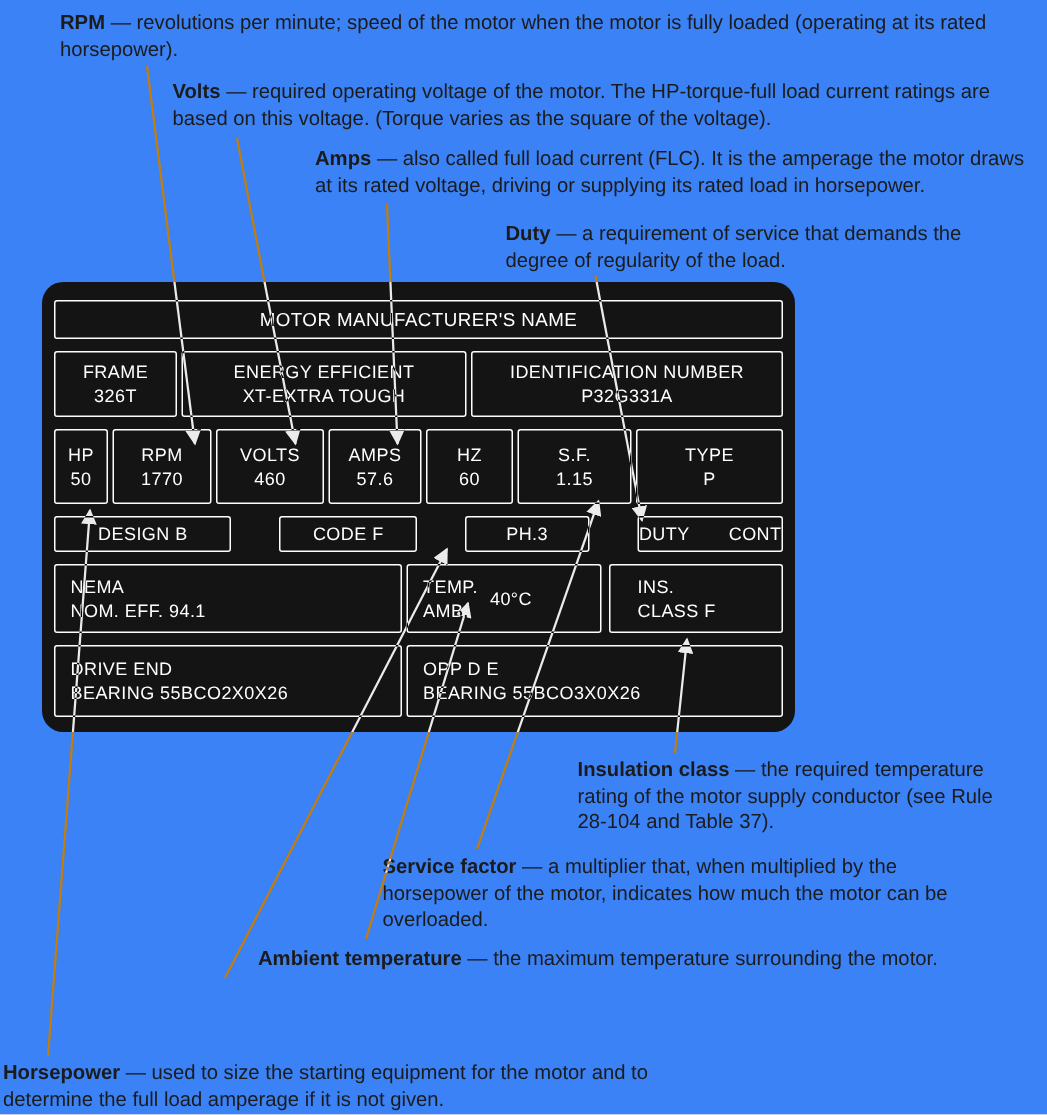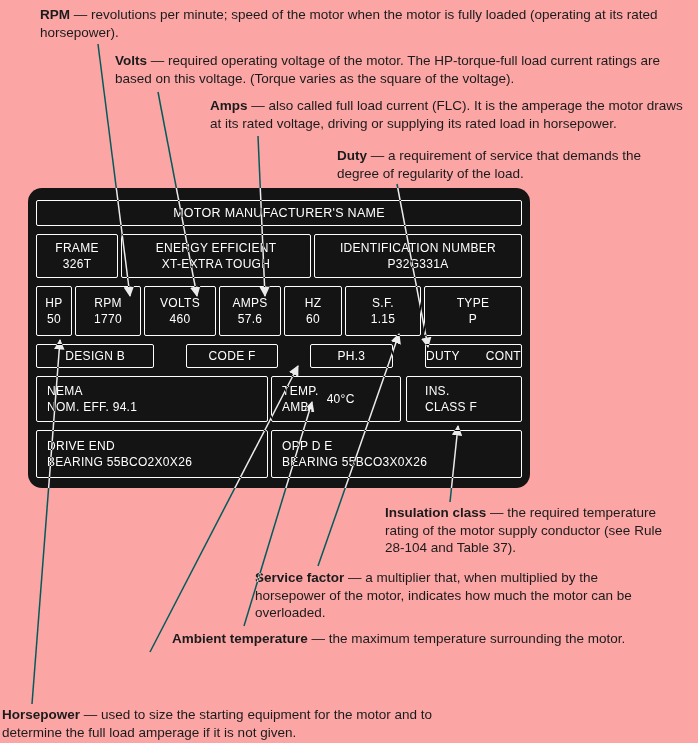--- a/index.html
+++ b/index.html
@@ -2,21 +2,21 @@
 <html><head>
 <meta charset="utf-8">
 <style>
   * { margin: 0; padding: 0; box-sizing: border-box; }
   html, body { background: #ffffff; }
   body { font-family: "Liberation Sans", sans-serif; }
   .page {
     position: relative;
     width: 698px;
     height: 743px;
-    background: #fca5a5;
+    background: #3b82f6;
     overflow: hidden;
   }
 
   
   .note {
     position: absolute;
     font-size: 13.5px;
     line-height: 1.3;
     color: #1b1b1b;
   }

